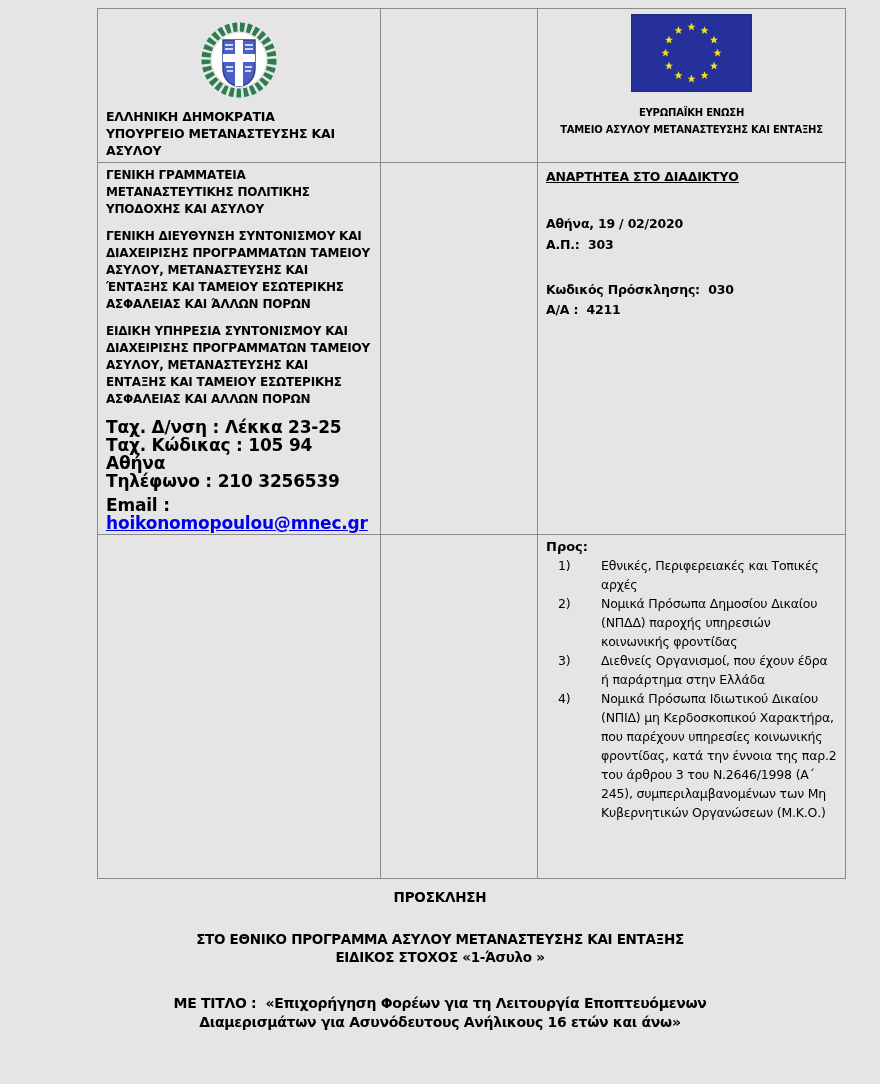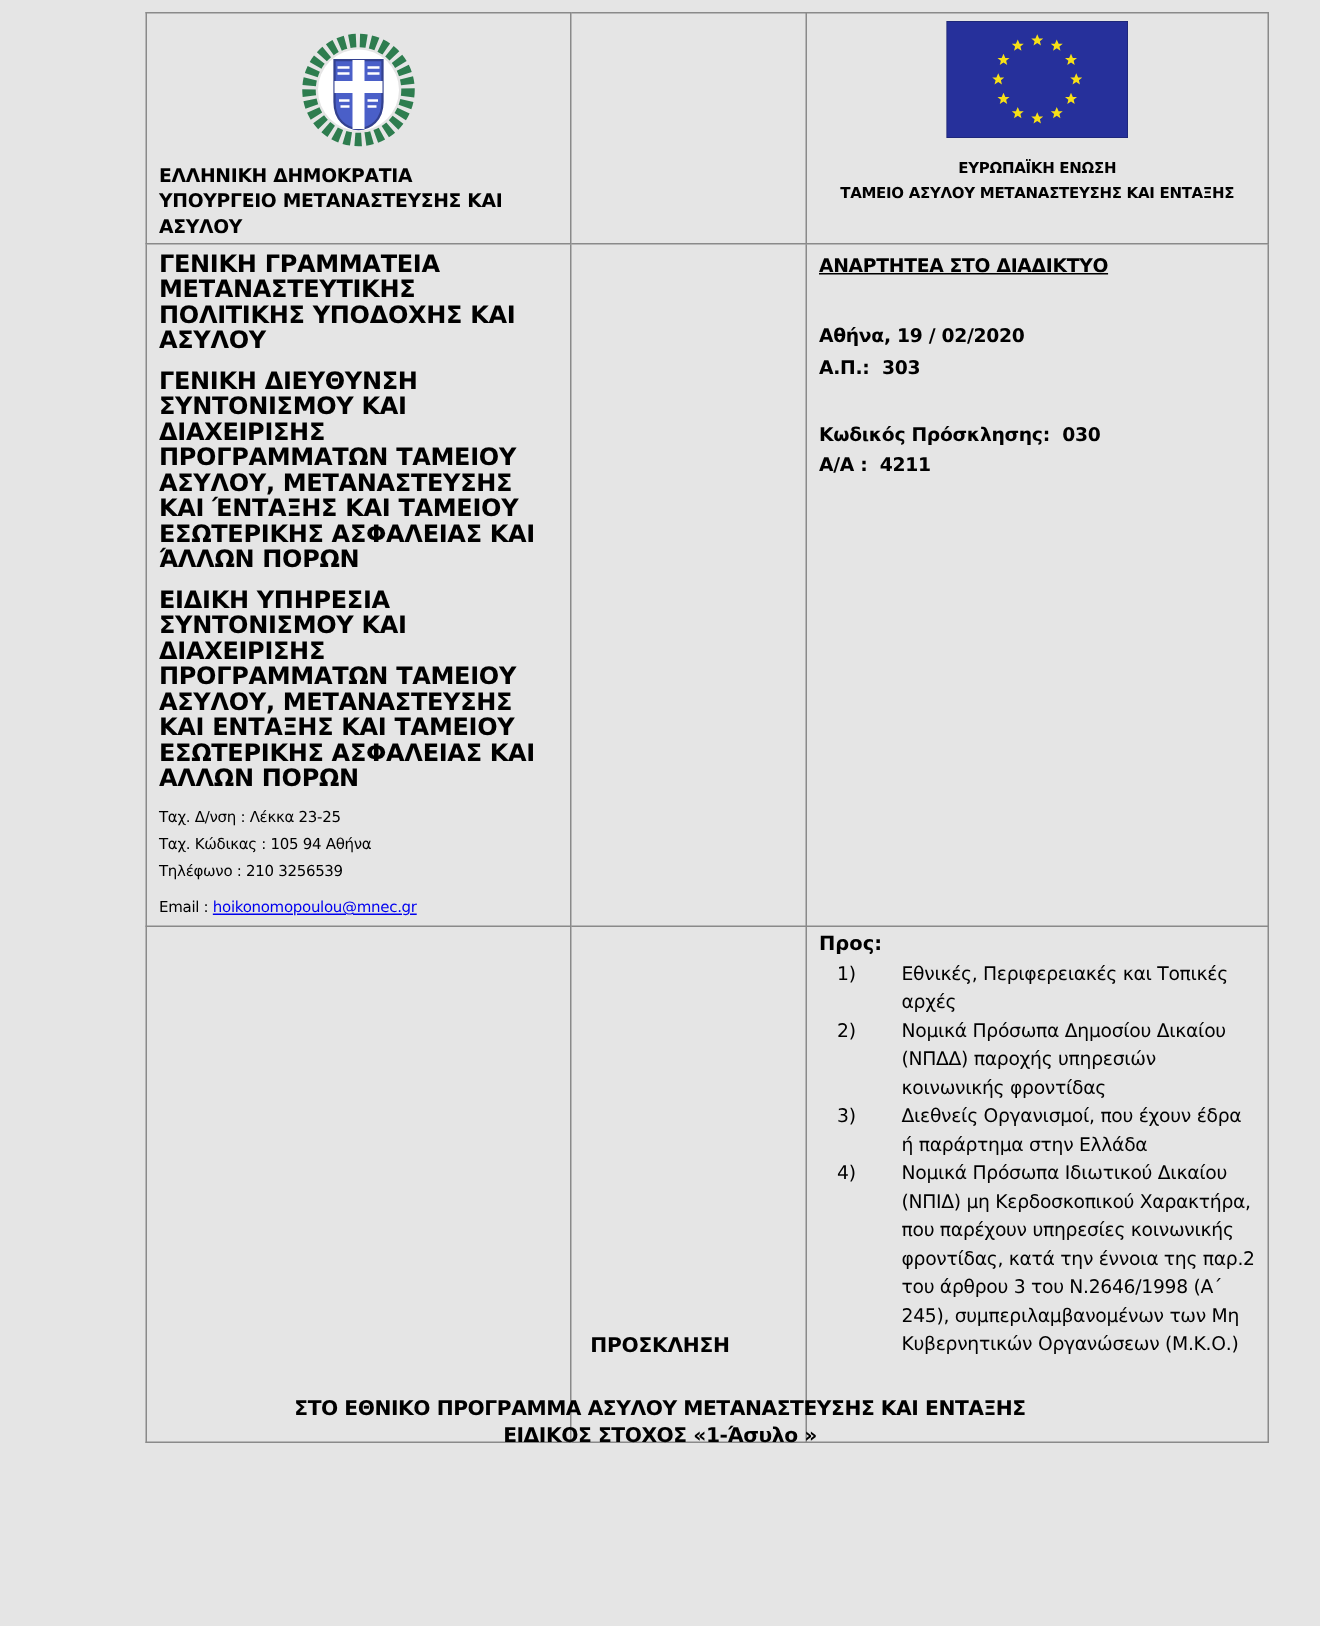--- a/index.html
+++ b/index.html
@@ -22,23 +22,23 @@
     padding:2px 8px;
     overflow:hidden;
   }
   tr.r1{ height:154px; } tr.r2{ height:369px; } tr.r3{ height:344px; }
   .pre  { white-space:pre-wrap; }
   .center { text-align:center; }
 
   
   .emblem-wrap { width:84px; margin:6px auto 3px auto; }
   .gov { font-size:12.5px; line-height:17px; font-weight:bold; letter-spacing:-0.2px; }
-  .dept { font-size:16px; line-height:17px; font-weight:bold; letter-spacing:-0.2px; margin:0 0 10px 0; }
+  .dept { font-size:12px; line-height:17px; font-weight:bold; letter-spacing:-0.2px; margin:0 0 10px 0; }
   .dept.first { margin-top:2px; }
-  .contact { font-size:10px; line-height:18px; font-weight:normal; letter-spacing:-0.2px; }
+  .contact { font-size:17px; line-height:18px; font-weight:bold; letter-spacing:-0.2px; }
   .email-line { margin-top:6px; }
   a.email { color:#0000ee; text-decoration:underline; cursor:pointer; }
 
   
   .eu-flag-wrap { width:121px; margin:3px auto 8px auto; }
   .eu-line { font-size:10px; line-height:17px; font-weight:bold; letter-spacing:-0.2px; }
 
   
   .meta-line { font-size:12.5px; line-height:20px; font-weight:bold; letter-spacing:-0.2px; }
   .meta-underline { text-decoration:underline; margin-top:2px; margin-bottom:27px; }
@@ -163,15 +163,19 @@
       </tr>
     </tbody>
   </table>
 
   <div class="bottom">
     <div class="inv-heading">ΠΡΟΣΚΛΗΣΗ</div>
     <div class="inv-sub">
       <div>ΣΤΟ ΕΘΝΙΚΟ ΠΡΟΓΡΑΜΜΑ ΑΣΥΛΟΥ ΜΕΤΑΝΑΣΤΕΥΣΗΣ ΚΑΙ ΕΝΤΑΞΗΣ</div>
       <div>ΕΙΔΙΚΟΣ ΣΤΟΧΟΣ «1-Άσυλο »</div>
     </div>
+    <div class="inv-title">
+      <div class="pre">ΜΕ ΤΙΤΛΟ :  «Επιχορήγηση Φορέων για τη Λειτουργία Εποπτευόμενων</div>
+      <div class="pre">Διαμερισμάτων για Ασυνόδευτους Ανήλικους 16 ετών και άνω»</div>
+    </div>
   </div>
 
 </div>
 
 </body></html>

